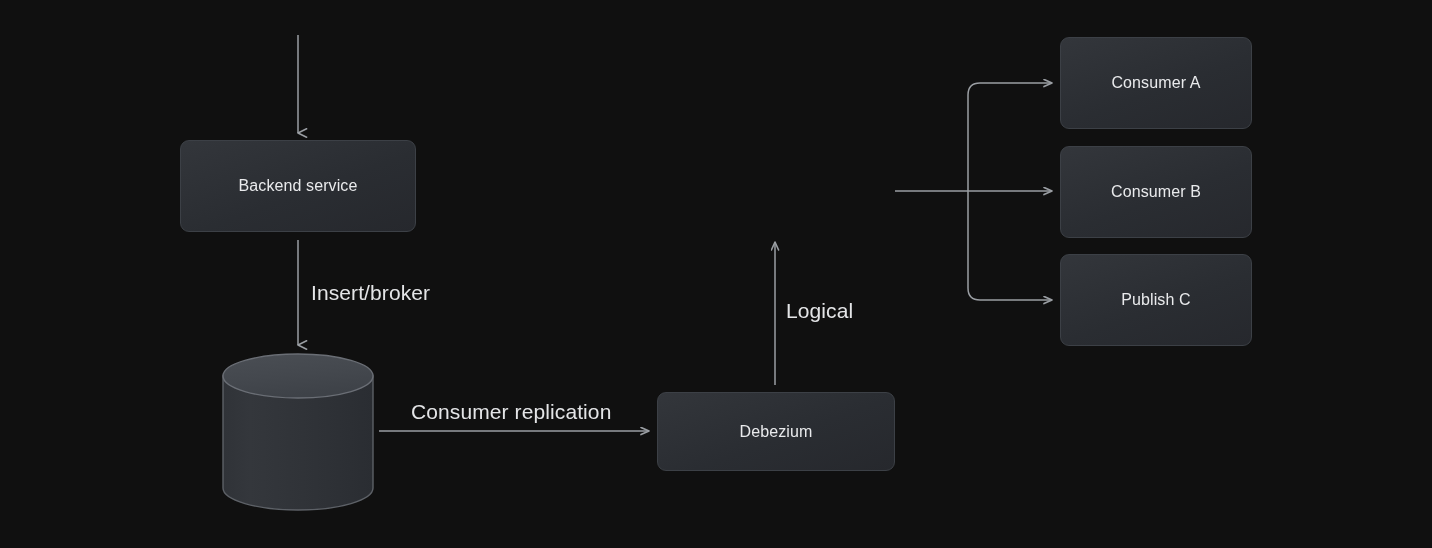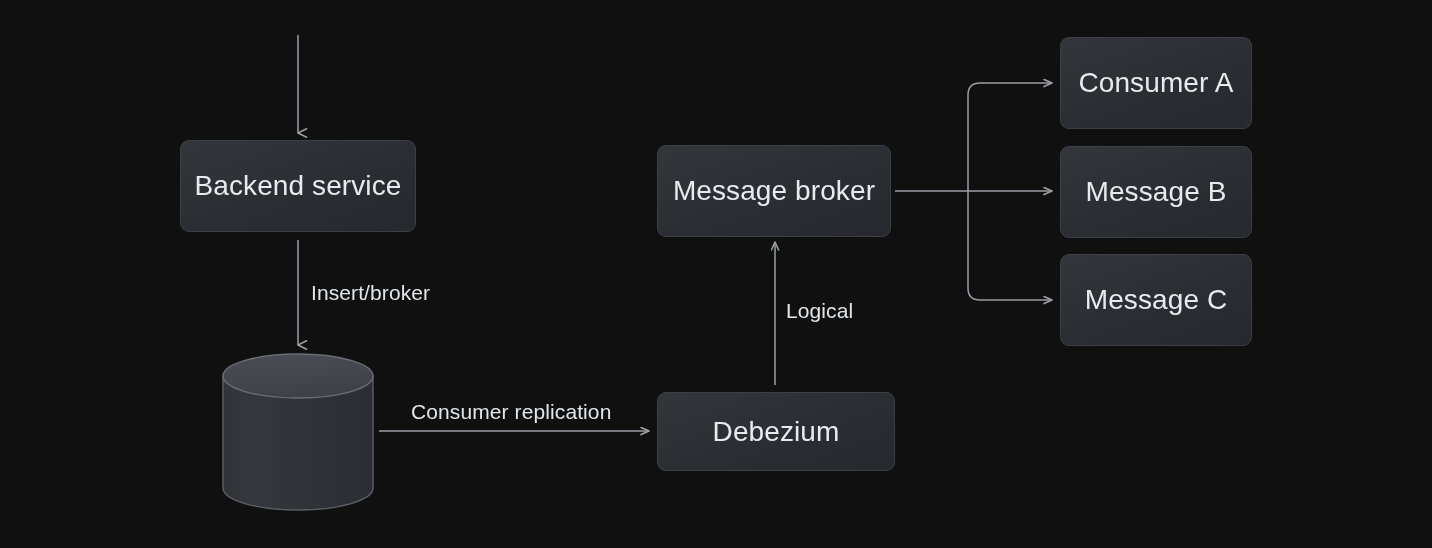--- a/index.html
+++ b/index.html
@@ -25,21 +25,21 @@
   .node-box {
     position: absolute;
     box-sizing: border-box;
     background: linear-gradient(160deg, #33363b 0%, #2a2d32 55%, #26282d 100%);
     border: 1px solid #3c4046;
     border-radius: 9px;
     display: flex;
     align-items: center;
     justify-content: center;
     color: #e9eaec;
-    font-size: 28px;
+    font-size: 16px;
     letter-spacing: 0.1px;
     font-weight: 400;
     white-space: nowrap;
   }
   .edge-label {
     position: absolute;
     color: #e4e5e7;
     font-size: 21px;
     white-space: nowrap;
     letter-spacing: 0.1px;
@@ -111,34 +111,31 @@
   </svg>
 
   <div class="node-box" style="left:180px; top:140px; width:236px; height:92px;">
     <span>Backend service</span>
   </div>
 
   <div class="node-box" style="left:657px; top:392px; width:238px; height:79px;">
     <span>Debezium</span>
   </div>
 
-  <div class="node-box" style="left:657px; top:145px; width:234px; height:92px;">
-    <span>Message broker</span>
-  </div>
 
   <div class="node-box" style="left:1060px; top:37px; width:192px; height:92px;">
     <span>Consumer A</span>
   </div>
 
   <div class="node-box" style="left:1060px; top:146px; width:192px; height:92px;">
-    <span>Message B</span>
+    <span>Consumer B</span>
   </div>
 
   <div class="node-box" style="left:1060px; top:254px; width:192px; height:92px;">
-    <span>Message C</span>
+    <span>Publish C</span>
   </div>
 
   <div class="edge-label" style="left:311px; top:281px;">Insert/broker</div>
 
   <div class="edge-label" style="left:411px; top:400px;">Consumer replication</div>
 
   <div class="edge-label" style="left:786px; top:299px;">Logical</div>
 
 </div>
 

